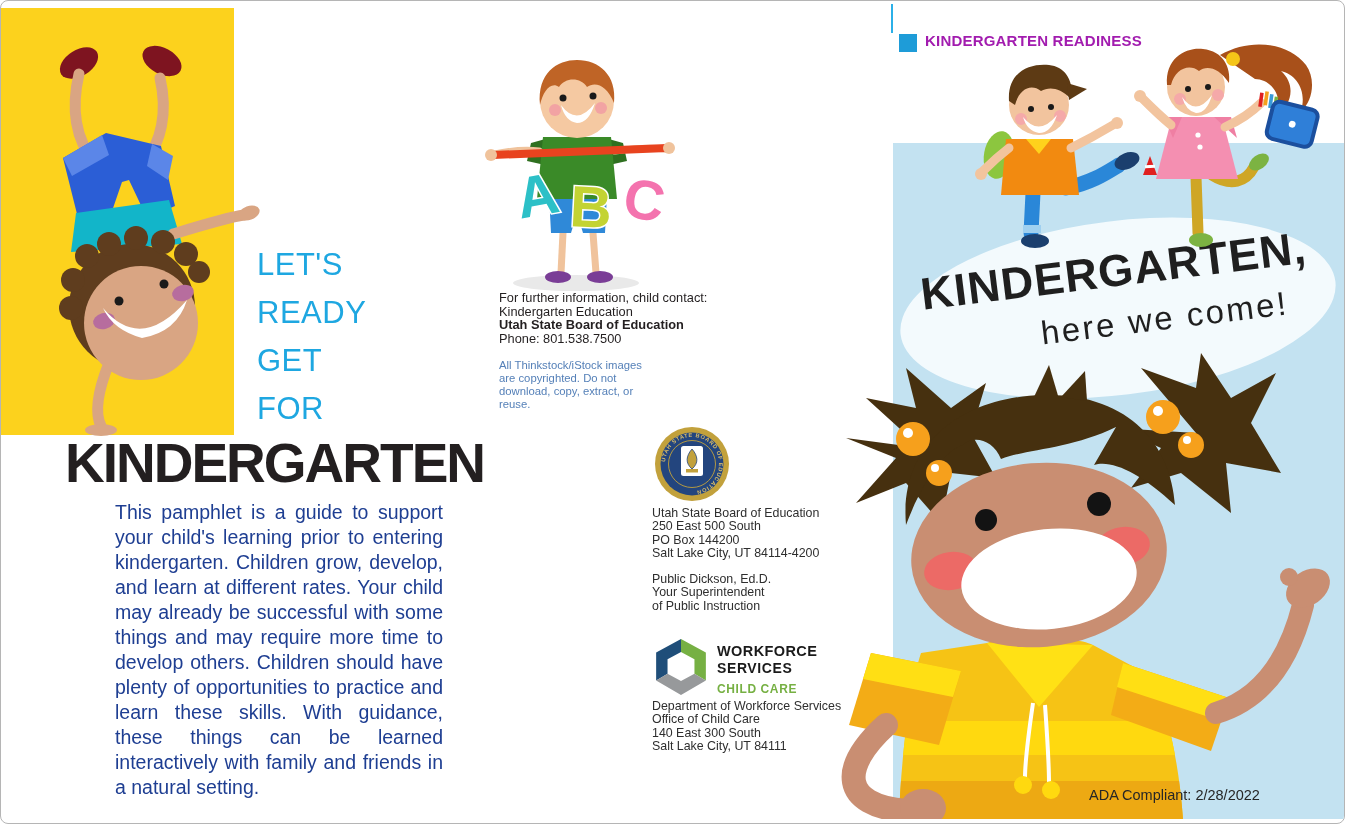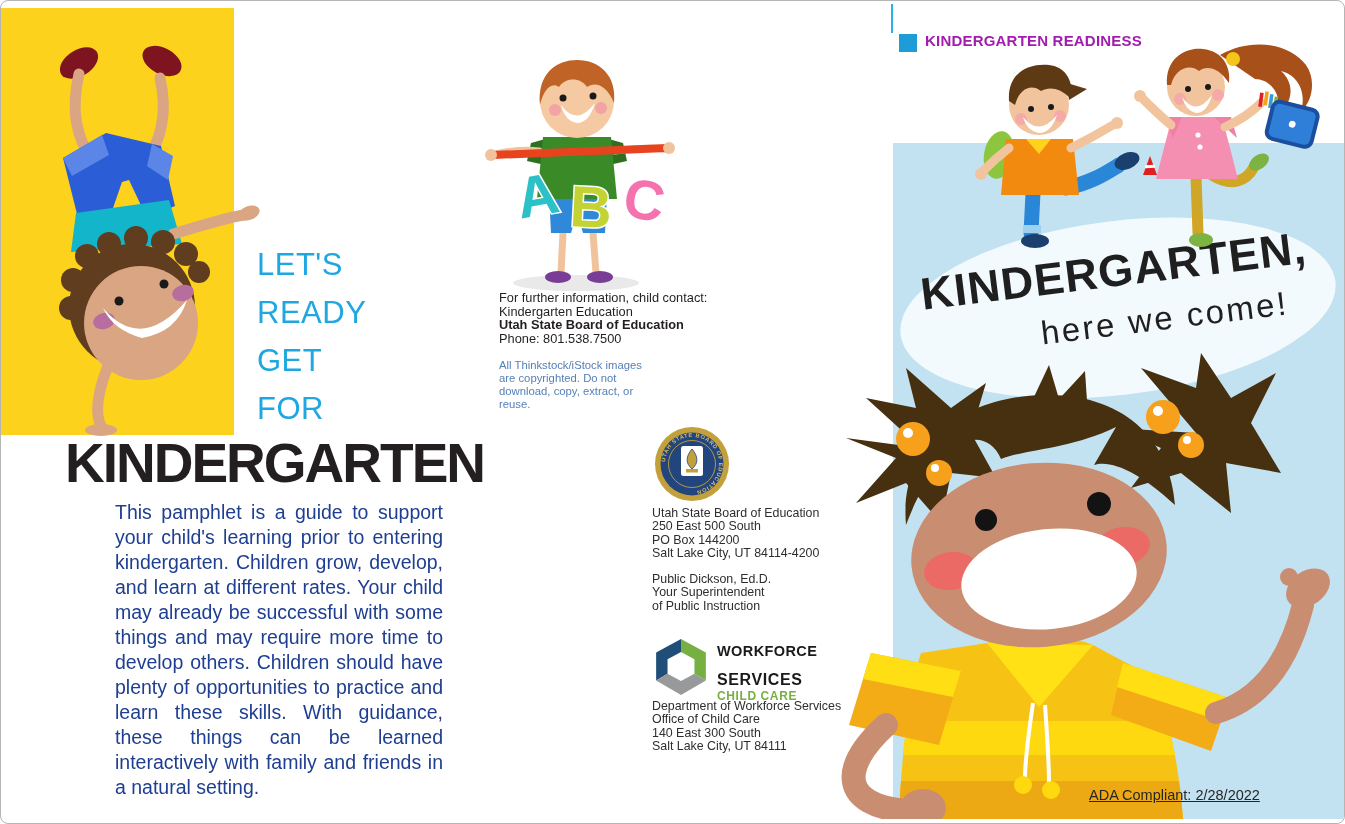--- a/index.html
+++ b/index.html
@@ -17,31 +17,31 @@
   
   .contact{left:498px;top:290px;font-size:12.8px;line-height:13.5px;color:#231f20;}
   .contact .b{font-weight:700;}
   .copyright{left:498px;top:358px;font-size:11.3px;line-height:13px;color:#5580b8;}
   .addr{font-size:12.4px;line-height:13.4px;color:#2e2e2e;}
   .usbe-addr{left:651px;top:506px;}
   .usbe-super{left:651px;top:572px;}
   .dws-addr{left:651px;top:699px;}
   .dws-text{left:716px;top:643px;line-height:1;}
   .dws-text .l1{font-size:14.5px;font-weight:800;color:#1a1a1a;letter-spacing:.4px;}
-  .dws-text .l2{font-size:16px;font-weight:800;color:#1a1a1a;letter-spacing:.6px;margin-top:13px;}
-  .dws-text .l3{font-size:12px;font-weight:800;color:#76b043;letter-spacing:.6px;margin-top:2px;}
+  .dws-text .l2{font-size:14px;font-weight:800;color:#1a1a1a;letter-spacing:.6px;margin-top:2px;}
+  .dws-text .l3{font-size:12px;font-weight:800;color:#76b043;letter-spacing:.6px;margin-top:8px;}
   
   .fold-line{left:890px;top:3px;width:2px;height:29px;background:#2bb0e8;}
   .hdr-square{left:898px;top:33px;width:18px;height:18px;background:#1e9cd8;}
   .hdr-label{left:924px;top:31px;font-size:15px;font-weight:700;color:#a21caf;letter-spacing:.2px;white-space:nowrap;}
   .blue-panel{left:892px;top:142px;width:452px;height:676px;background:#c3e2f1;}
   .bubble{left:898px;top:220px;width:438px;height:174px;border-radius:50%;background:#f3fafd;transform:rotate(-7deg);}
   .bubble-l1{left:0;top:24px;width:100%;text-align:center;font-size:45px;font-weight:700;letter-spacing:1px;color:#1f1f1f;white-space:nowrap;}
   .bubble-l2{left:0;top:84px;width:100%;text-align:center;padding-left:90px;box-sizing:border-box;font-size:33px;font-weight:400;letter-spacing:2.5px;color:#1f1f1f;white-space:nowrap;}
-  .ada{left:1088px;top:786px;font-size:14.5px;color:#262626;white-space:nowrap;text-decoration:underline;}
+  .ada{left:1088px;top:786px;font-size:14.5px;color:#262626;white-space:nowrap;}
 </style>
 </head>
 <body>
 
 <div class="page">
 
   <div class="abs yellow-panel"></div>
 
   <svg class="abs" style="left:0;top:7px;" width="268" height="428" viewBox="0 0 268 428">
 

